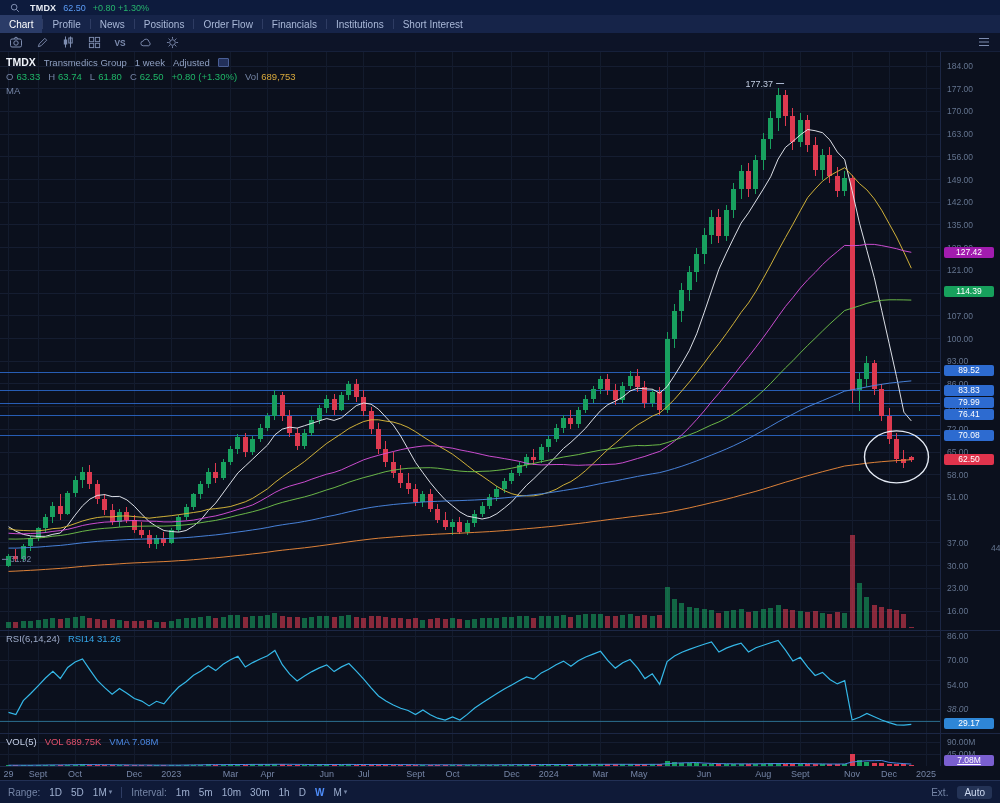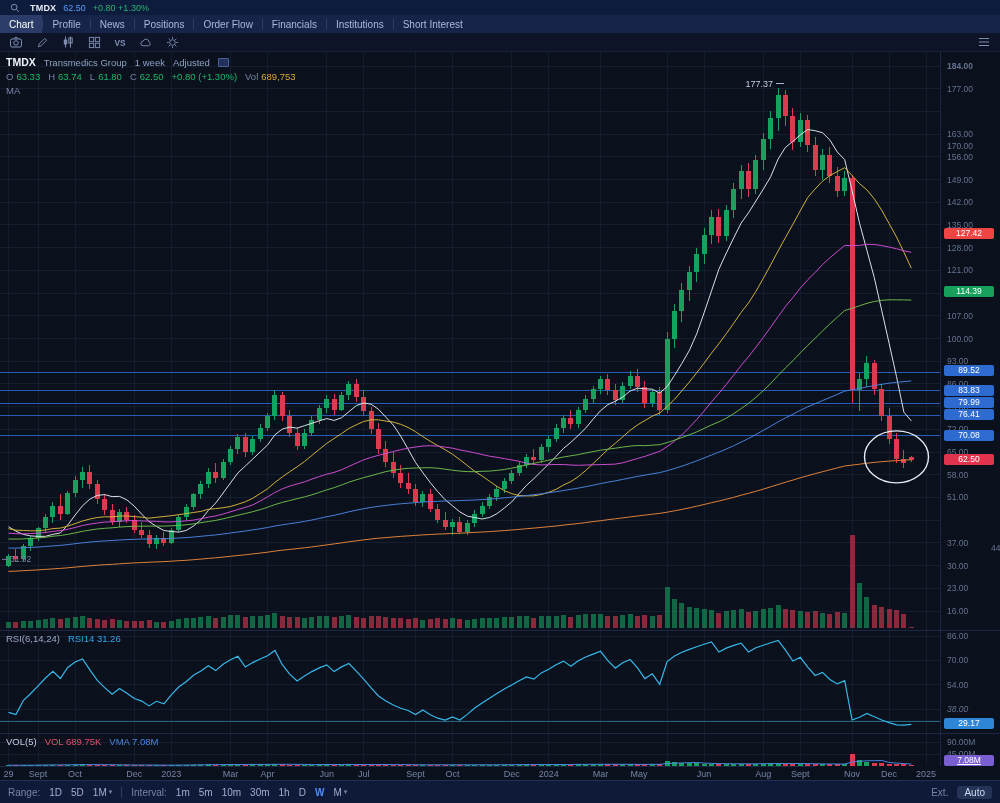--- a/index.html
+++ b/index.html
@@ -621,24 +621,24 @@
         <div class="y-tick" style="top: 281.5px;">100.00</div>
         <div class="y-tick" style="top: 258.792px;">107.00</div>
         <div class="y-tick" style="top: 236.083px;">114.00</div>
         <div class="y-tick" style="top: 213.375px;">121.00</div>
         <div class="y-tick" style="top: 190.667px;">128.00</div>
         <div class="y-tick" style="top: 167.958px;">135.00</div>
         <div class="y-tick" style="top: 145.25px;">142.00</div>
         <div class="y-tick" style="top: 122.542px;">149.00</div>
         <div class="y-tick" style="top: 99.8333px;">156.00</div>
         <div class="y-tick" style="top: 77.125px;">163.00</div>
-        <div class="y-tick" style="top: 54.4167px; margin-top: 35px;">170.00</div>
+        <div class="y-tick" style="top: 54.4167px;">170.00</div>
         <div class="y-tick" style="top: 31.7083px;">177.00</div>
-        <div class="y-tick" style="top: 9px; font-weight: bold;">184.00</div>
-        <div class="badge" style="top: 176px; background: #ef4444;">127.42</div>
+        <div class="y-tick" style="top: 9px;">184.00</div>
+        <div class="badge" style="top: 195px; background: #a21caf;">127.42</div>
         <div class="badge" style="top: 233.818px; background: rgb(23, 160, 92);">114.39</div>
         <div class="badge" style="top: 313px; background: rgb(45, 107, 208);">89.52</div>
         <div class="badge" style="top: 332.956px; background: rgb(45, 107, 208);">83.83</div>
         <div class="badge" style="top: 345.413px; background: rgb(45, 107, 208);">79.99</div>
         <div class="badge" style="top: 357.027px; background: rgb(45, 107, 208);">76.41</div>
         <div class="badge" style="top: 377.562px; background: rgb(45, 107, 208);">70.08</div>
         <div class="badge" style="top: 402.152px; background: rgb(224, 51, 76);">62.50</div>
       </div>
     <div class="legend">
       <div class="lrow">

